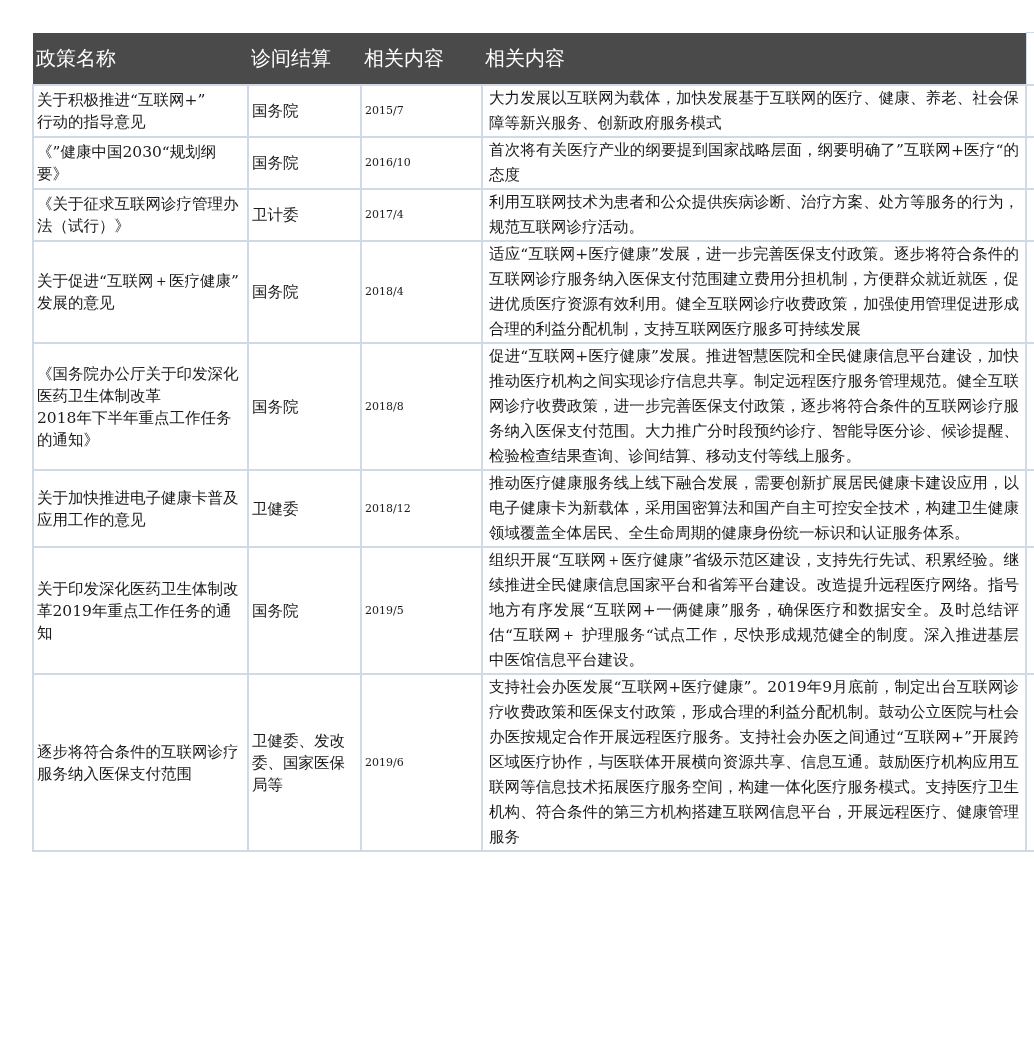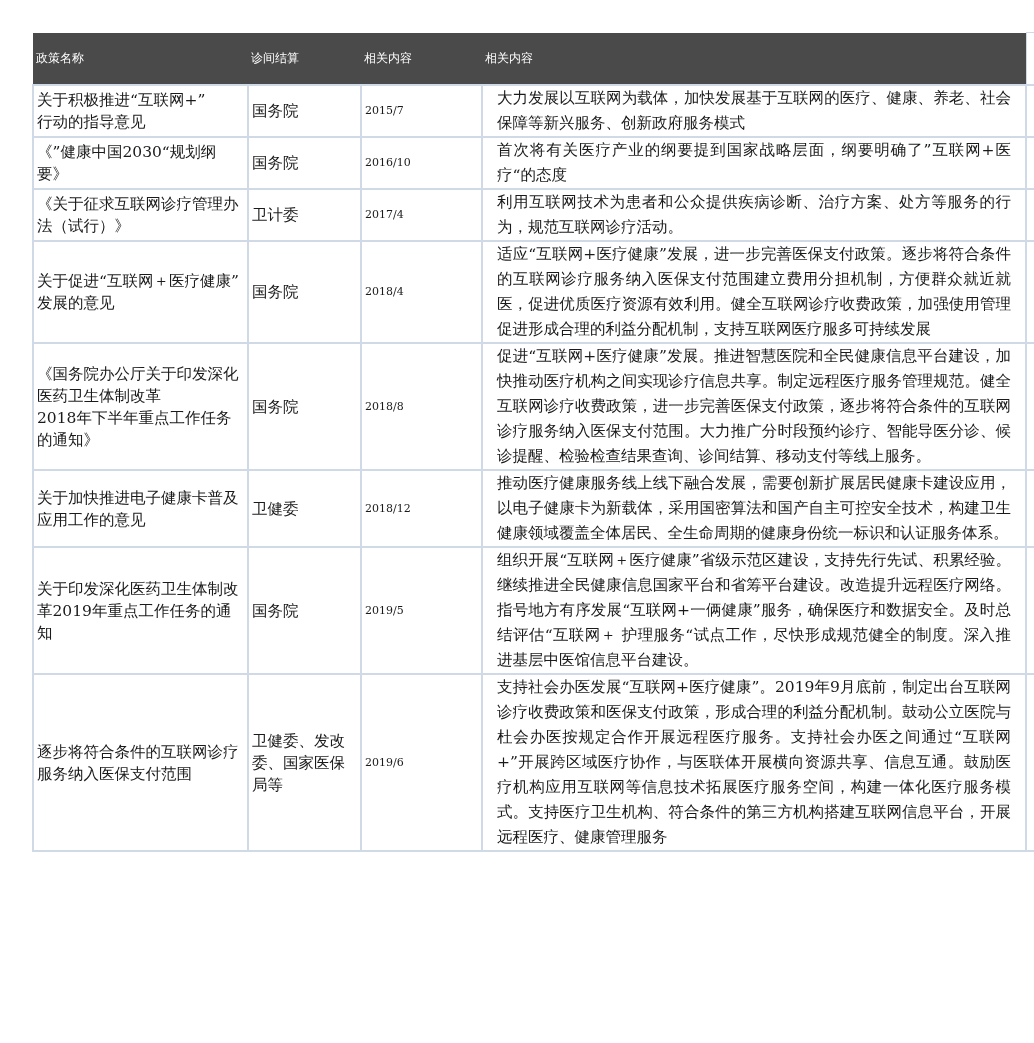--- a/index.html
+++ b/index.html
@@ -43,21 +43,21 @@
     }
     .title-row td.edge {
       background: #ffffff;
       border-left: 1px solid #d0dae6;
       border-top: 1px solid #d0dae6;
     }
     .header-row td {
       background: #4a4a4a;
       color: #ffffff;
       height: 35px;
-      font-size: 12px;
+      font-size: 20px;
       padding: 8px 3px;
       vertical-align: middle;
       border: none;
       white-space: nowrap;
     }
     .header-row td.center { }
     .header-row td.edge {
       background: #ffffff;
       border-left: 1px solid #d0dae6;
       border-top: 1px solid #d0dae6;
@@ -66,21 +66,21 @@
       border: 2px solid #d0dae6;
       font-size: 15.5px;
       line-height: 22px;
       padding: 1px 3px;
       vertical-align: middle;
       background: #ffffff;
       word-break: break-all;
     }
     .data-row td.content {
       line-height: 25px;
-      padding: 0 14px;
+      padding: 0 6px;
       text-align: justify;
     }
     .data-row td.edge {
       border-right: none;
       padding: 0;
     }
     .data-row td.date { font-size: 11px; }
     .pre { white-space: pre-line; margin-top: 8px; }
   </style>
 </head>

